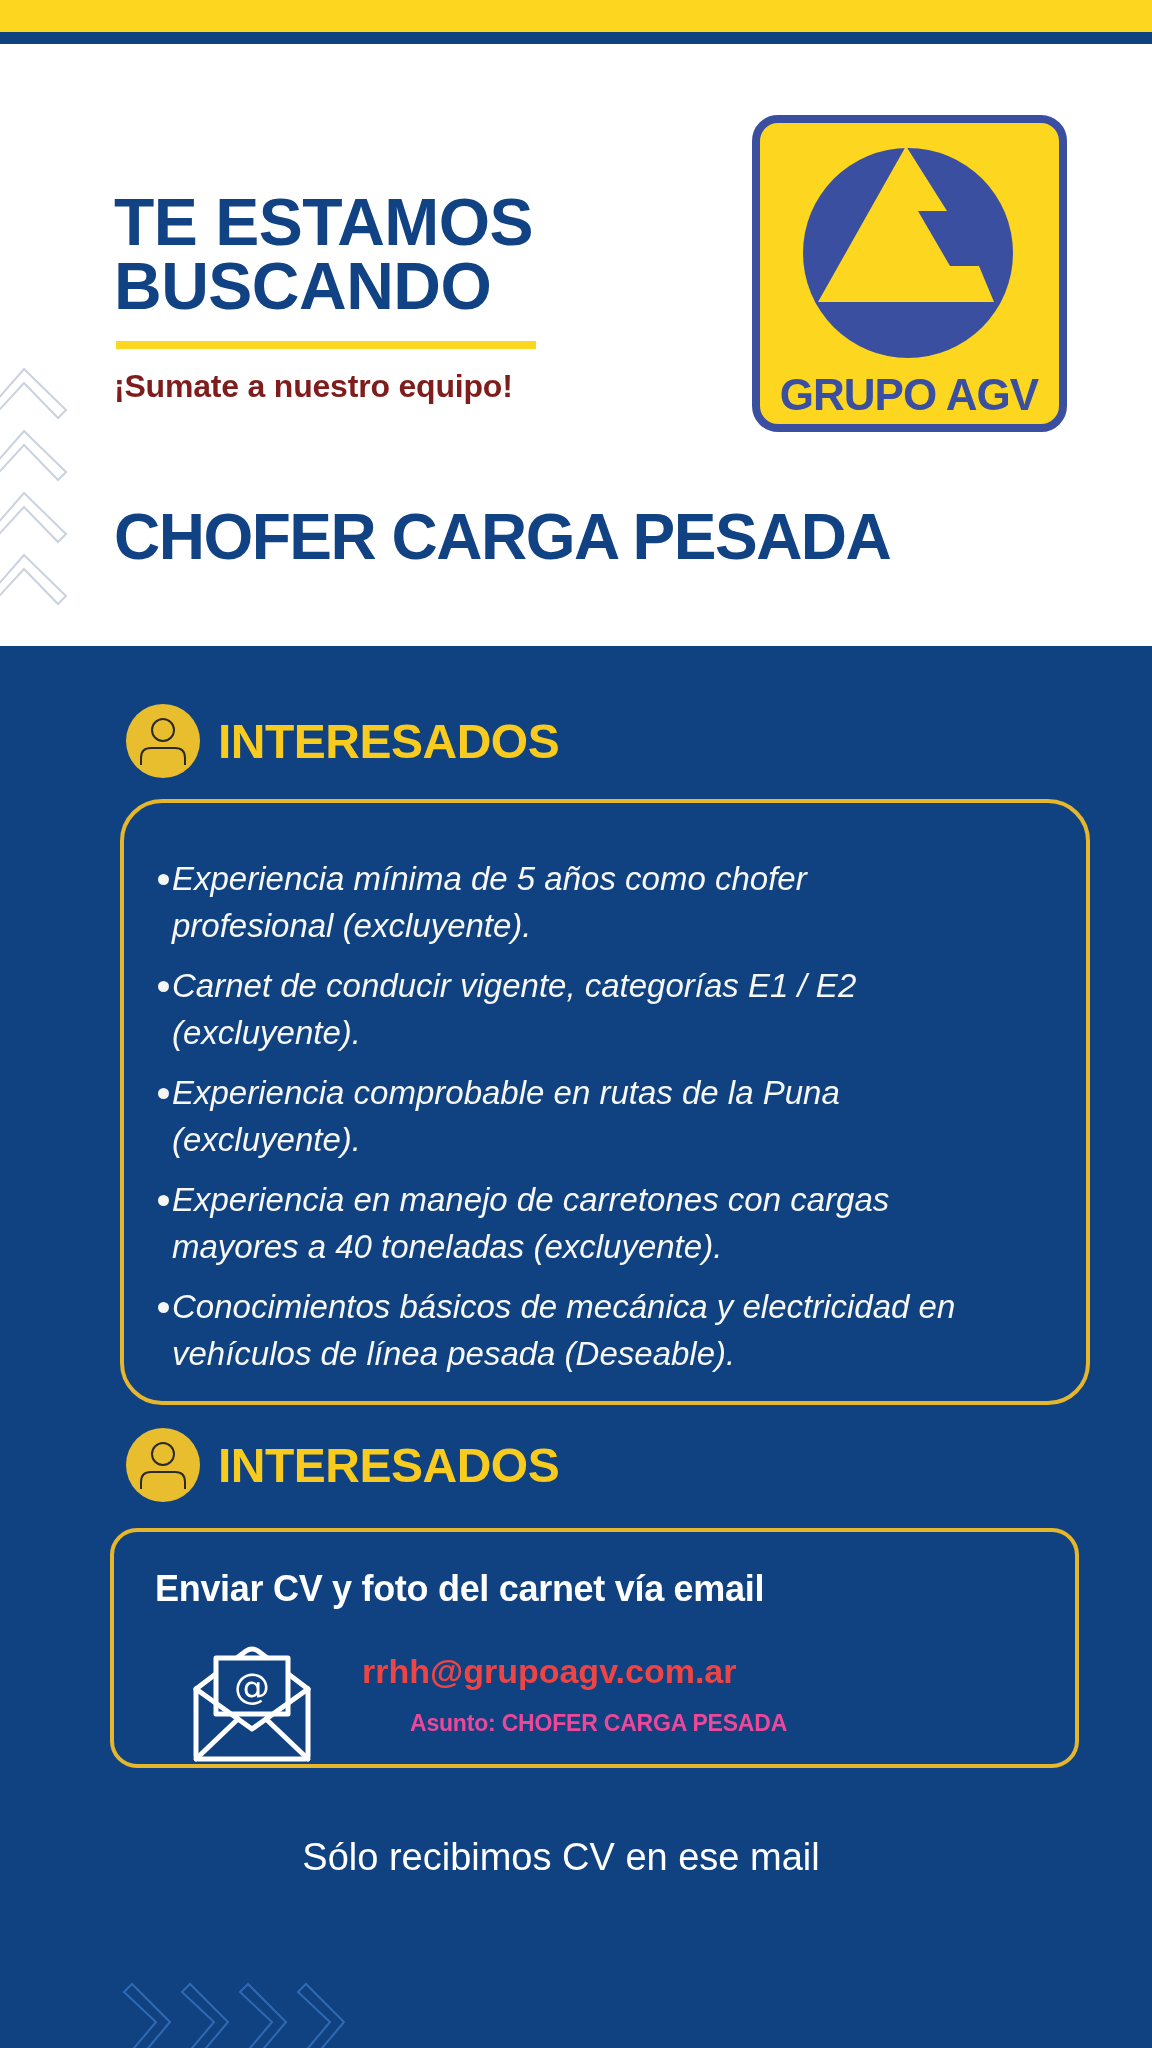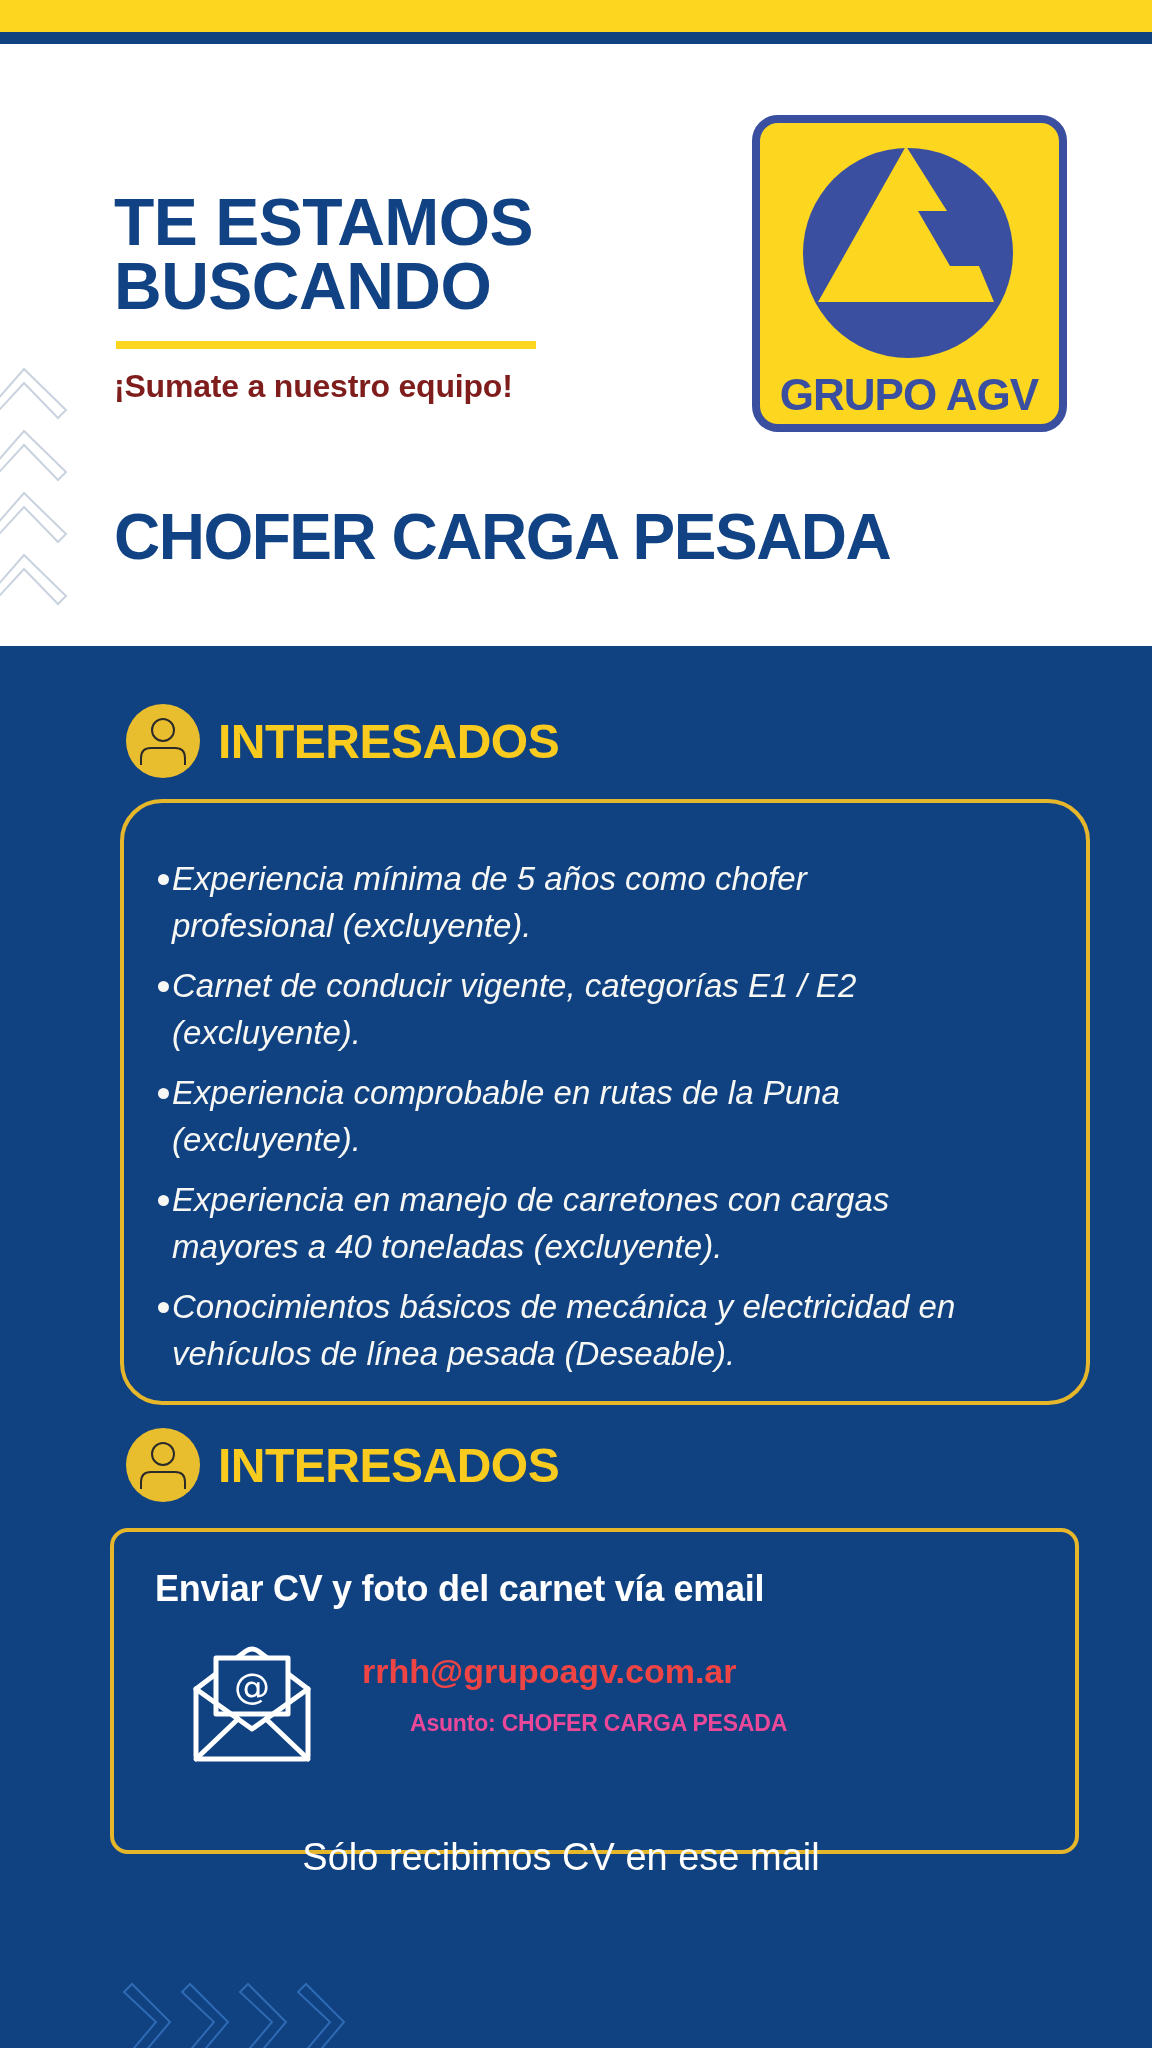--- a/index.html
+++ b/index.html
@@ -25,21 +25,21 @@
   .section-head { position: absolute; left: 126px; height: 74px; display: flex; align-items: center; }
   .person-badge { width: 74px; height: 74px; flex: none; }
   .section-label { margin-left: 18px; color: #F8CB1E; font-weight: 700; font-size: 48px; white-space: nowrap; letter-spacing: -0.5px; }
 
   .req-box { position: absolute; left: 120px; top: 799px; width: 970px; height: 606px; border: 4px solid #E7B72B; border-radius: 42px; }
   .req-list { position: absolute; left: 0; top: 52px; list-style: none; width: 100%; }
   .req-item { position: relative; padding-left: 48px; padding-right: 24px; color: #F7F7F4; font-size: 33px; line-height: 47px; margin-bottom: 13px; font-style: italic; }
   .req-item .dot { position: absolute; left: 34px; top: 19px; width: 11px; height: 11px; border-radius: 50%; background: #F7F7F4; }
   .req-line { display: block; white-space: nowrap; }
 
-  .contact-box { position: absolute; left: 110px; top: 1528px; width: 969px; height: 326px; border: 4px solid #E7B72B; border-radius: 18px; }
+  .contact-box { position: absolute; left: 110px; top: 1528px; width: 969px; height: 240px; border: 4px solid #E7B72B; border-radius: 27px; }
   .contact-head { position: absolute; left: 41px; top: 36px; color: #FFFFFF; font-weight: 700; font-size: 36px; white-space: nowrap; letter-spacing: -0.3px; }
   .envelope { position: absolute; left: 78px; top: 113px; width: 120px; height: 118px; }
   .contact-email { position: absolute; left: 248px; top: 120px; color: #ef4444; font-weight: 700; font-size: 34px; white-space: nowrap; }
   .contact-subject { position: absolute; left: 251px; top: 178px; color: #ec4899; font-weight: 700; font-size: 23px; white-space: nowrap; letter-spacing: -0.2px; margin-left: 45px; }
 
   .footer-note { position: absolute; left: 0; width: 1122px; top: 1836px; text-align: center; color: #FFFFFF; font-size: 38px; white-space: nowrap; }
 
   .deco-right { position: absolute; left: 116px; top: 1980px; width: 240px; height: 68px; }
 </style>
 </head>

